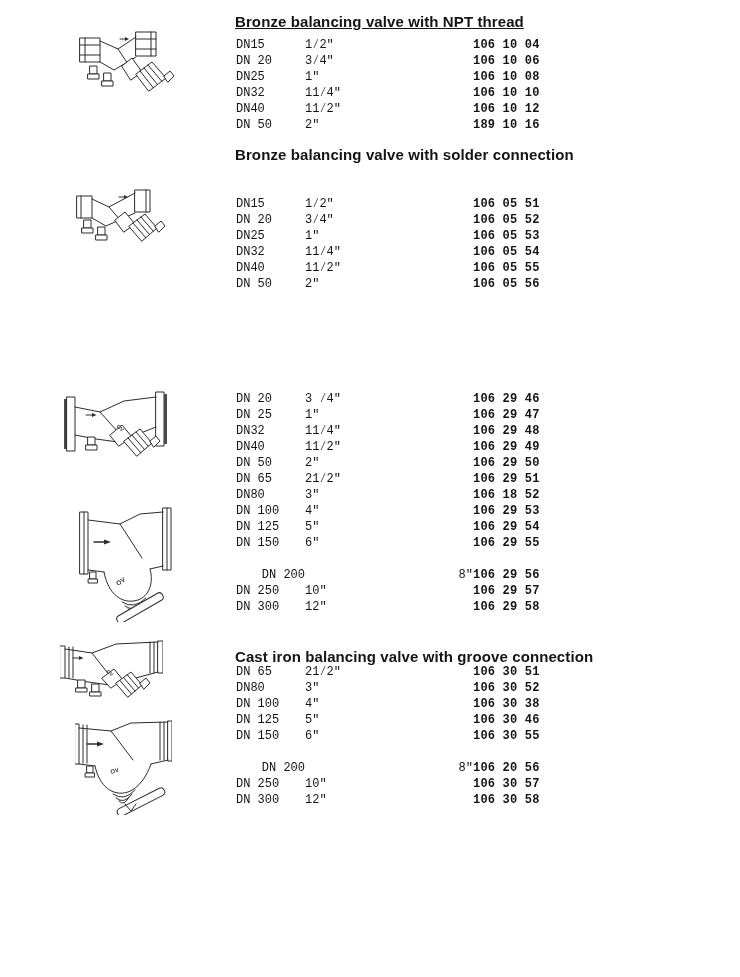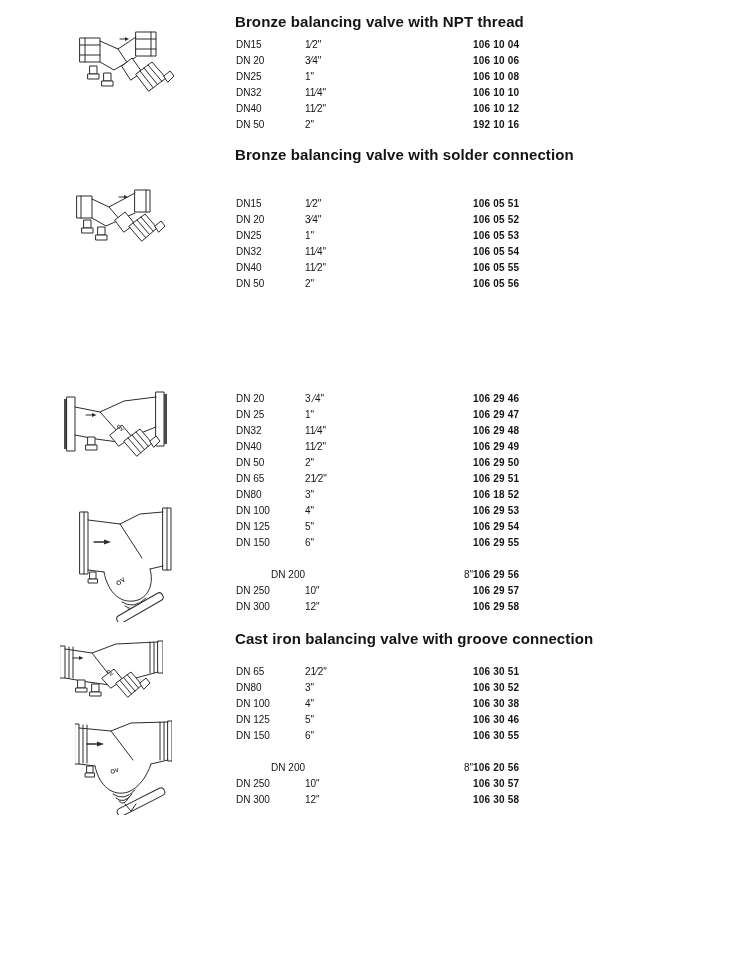--- a/index.html
+++ b/index.html
@@ -1,36 +1,36 @@
 <!DOCTYPE html>
 <html><head>
 <meta charset="utf-8">
 <style>
   html,body{margin:0;padding:0;background:#fff;}
   .page{position:relative;width:740px;height:977px;background:#ffffff;overflow:hidden;
         font-family:"Liberation Sans","DejaVu Sans",sans-serif;color:#141414;}
   .title{position:absolute;left:235px;font-size:15px;font-weight:700;white-space:nowrap;letter-spacing:.1px;}
   .tbl{position:absolute;left:236px;}
-  .row{display:flex;height:16px;line-height:16px;font-size:10px;white-space:nowrap;}
+  .row{display:flex;height:16px;line-height:16px;font-size:12px;white-space:nowrap;font-family:Liberation Mono, monospace;}
   .row.gap{margin-top:16px;text-align:right;}
   .c-dn{width:69px;}
   .c-size{width:168px;}
   .c-part{font-weight:700;letter-spacing:.2px;}
   .illus{position:absolute;}
   .illus svg{display:block;width:100%;height:100%;}
   .lineart{fill:none;stroke:#2c2c2c;stroke-width:1;stroke-linejoin:round;stroke-linecap:round;}
   .lineart .solid{fill:#2c2c2c;stroke:none;}
   .lineart .dark{fill:#4a4a4a;stroke:none;}
   .lineart .white{fill:#ffffff;}
   .lineart text{font-family:"Liberation Sans",sans-serif;fill:#3a3a3a;stroke:none;font-weight:700;}
   
-  #t1{top:13px;}  #tbl1{top:37px;}
+  #t1{top:13px;text-decoration:underline;}  #tbl1{top:37px;}
   #t2{top:146px;} #tbl2{top:196px;}
   #t3{top:357px;} #tbl3{top:391px;}
-  #t4{top:630px;} #tbl4{top:664px;}
+  #t4{top:648px;} #tbl4{top:664px;}
   
   #il1{left:78px;top:26px;width:96px;height:82px;}
   #il2{left:75px;top:182px;width:90px;height:84px;}
   #il3{left:64px;top:385px;width:103px;height:97px;}
   #il4{left:78px;top:506px;width:95px;height:116px;}
   #il5{left:60px;top:636px;width:103px;height:78px;}
   #il6{left:75px;top:718px;width:97px;height:97px;}
 </style>
 </head>
 <body>
@@ -277,21 +277,21 @@
 
       <div class="row">
         <span class="c-dn">DN40</span>
         <span class="c-size">11⁄2"</span>
         <span class="c-part">106 10 12</span>
       </div>
 
       <div class="row">
         <span class="c-dn">DN 50</span>
         <span class="c-size">2"</span>
-        <span class="c-part">192 10 16</span>
+        <span class="c-part">189 10 16</span>
       </div>
     </div>
 
   <div class="title" id="t2">Bronze balancing valve with solder connection</div>
   <div class="tbl" id="tbl2">
 
       <div class="row">
         <span class="c-dn">DN15</span>
         <span class="c-size">1⁄2"</span>
         <span class="c-part">106 05 51</span>

